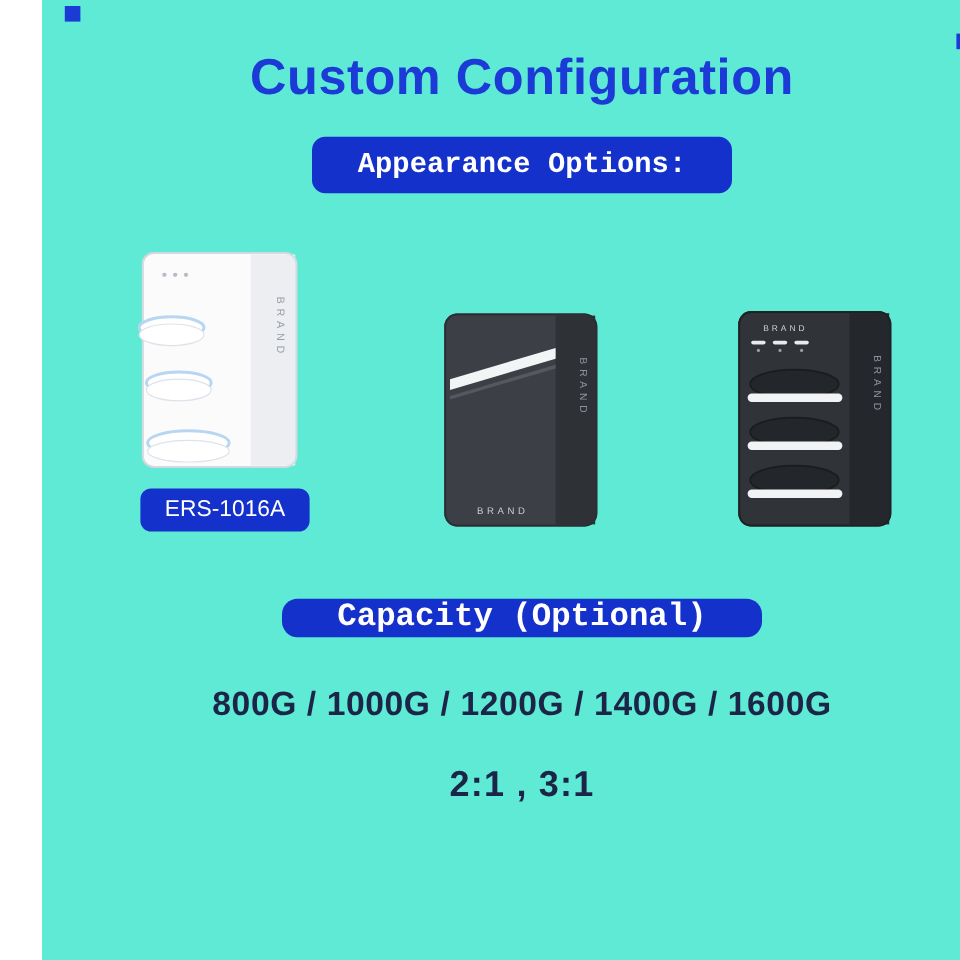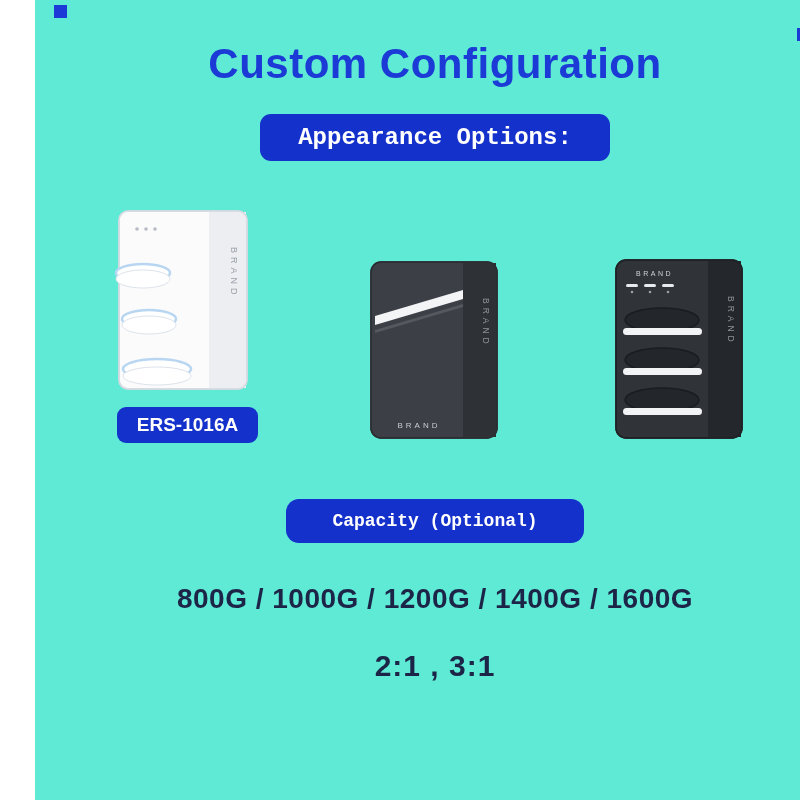--- a/index.html
+++ b/index.html
@@ -25,22 +25,22 @@
 
   .center-row { text-align: center; font-family: Liberation Mono, monospace; }
 
   .pill {
     display: inline-block;
     background: #1531cb; color: #ffffff;
     font-weight: 600; text-align: center;
     border-radius: 11px;
   }
   .pill-appearance { margin-top: 26px; padding: 10px 38px; font-size: 24px; }
-  .pill-model     { margin-top: 13px; padding: 7px 20px; font-size: 19px; font-weight: 700; border-radius: 9px; }
-  .pill-section   { padding: 12px 46px; font-size: 18px; border-radius: 13px; }
+  .pill-model     { margin-top: 13px; padding: 7px 20px; font-size: 19px; font-weight: 400; border-radius: 9px; }
+  .pill-section   { padding: 1px 46px; font-size: 27px; border-radius: 13px; }
   .pill-capacity  { margin-top: 56px; }
   .pill-ratio     { margin-top: 36px; }
 
   .products {
     width: 720px; margin: 28px auto 0;
     display: flex; justify-content: space-between; align-items: flex-end;
   }
   .product-card {
     width: 225px; display: flex; flex-direction: column; align-items: center;
   }

